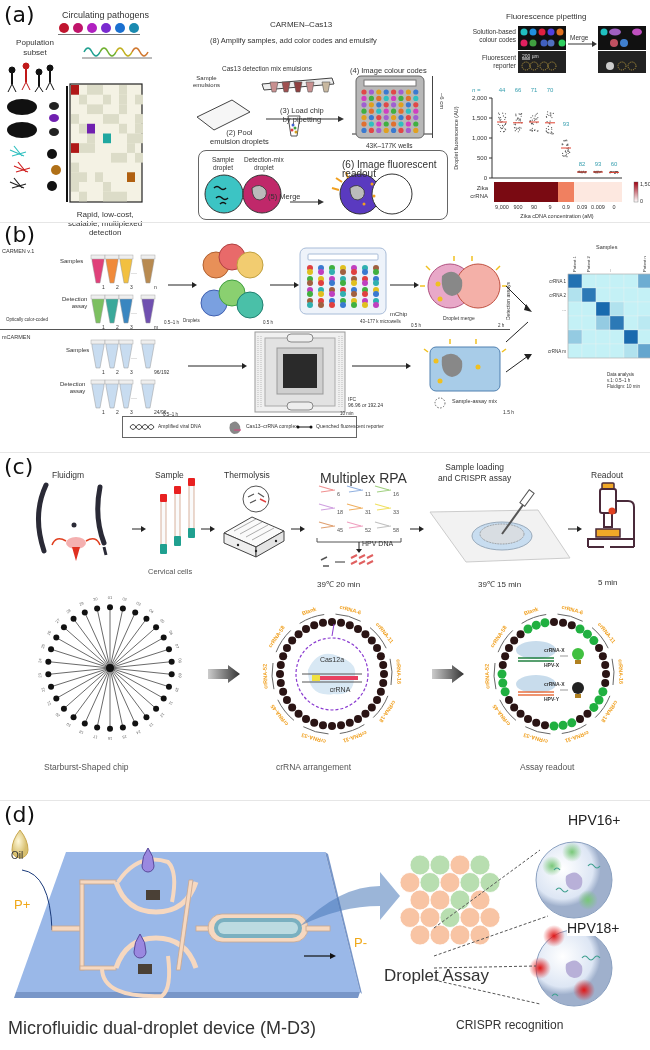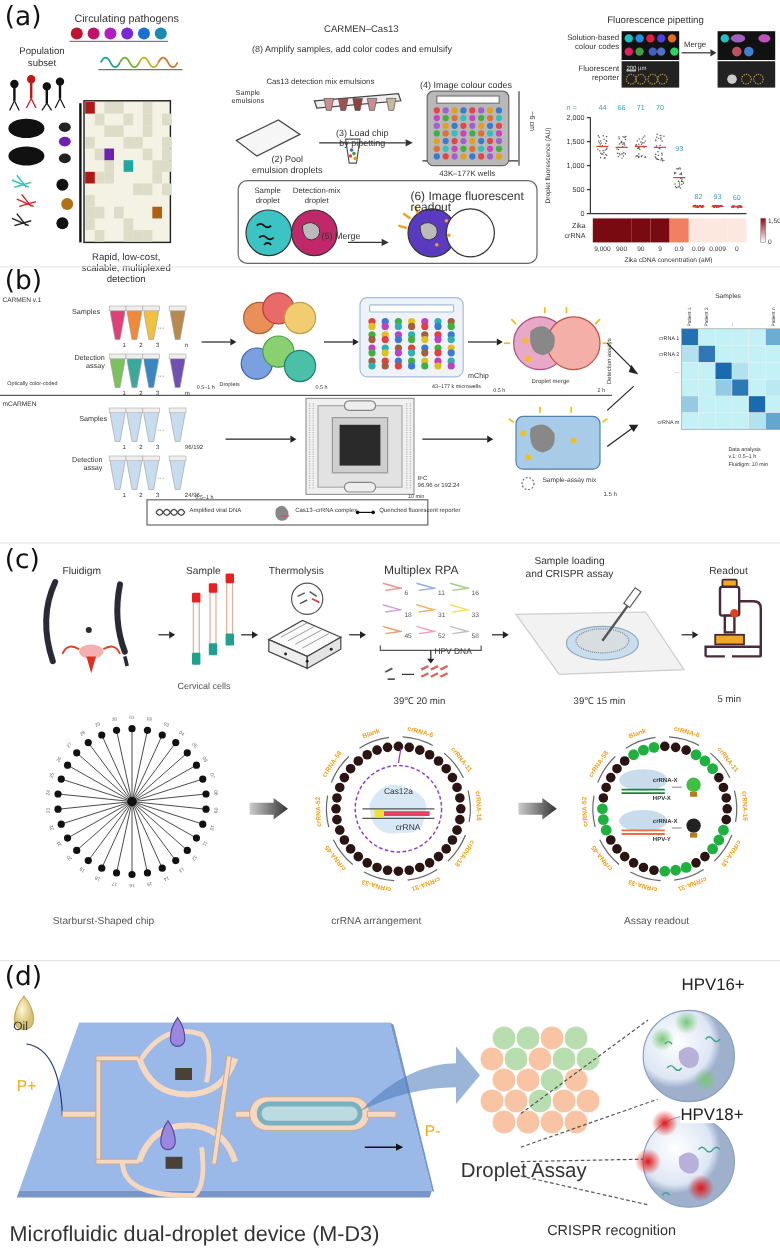--- a/index.html
+++ b/index.html
@@ -931,21 +931,21 @@
   </svg>
 <div class="t" style="left:316px;top:423px;font-size:5px;">Quenched fluorescent reporter</div>
 
 <div class="sep" style="top:452px;"></div>
 
 <div class="panel-label" style="left:4px;top:454px;">(c)</div>
 
 <div class="t bold" style="left:52px;top:470px;font-size:8.5px;color:#333;">Fluidigm</div>
 <div class="t bold" style="left:155px;top:470px;font-size:8.5px;color:#333;">Sample</div>
 <div class="t bold" style="left:224px;top:470px;font-size:8.5px;color:#333;">Thermolysis</div>
-<div class="t bold" style="left:320px;top:470px;font-size:10px;color:#333;">Multiplex RPA</div>
+<div class="t bold" style="left:320px;top:470px;font-size:14px;color:#333;">Multiplex RPA</div>
 <div class="t bold" style="left:438px;top:462px;font-size:8.5px;color:#333;text-align:center;line-height:11px;">
   <div>Sample loading</div>
   <div>and CRISPR assay</div>
 </div>
 <div class="t bold" style="left:591px;top:470px;font-size:8.5px;color:#333;">Readout</div>
 
 <svg width="80" height="80" style="left:36px;top:485px;">
   <path d="M10 0 q-14 30 -2 66" stroke="#2a2a36" stroke-width="5" fill="none" stroke-linecap="round"></path>
   <path d="M64 2 q-6 30 4 56" stroke="#2a2a36" stroke-width="5" fill="none" stroke-linecap="round"></path>
   <circle cx="38" cy="40" r="2.5" fill="#2a2a36"></circle>
@@ -1026,21 +1026,21 @@
     <path d="M36 78 l6 -3" stroke="#e06060" stroke-width="2"></path>
     <path d="M44 78 l6 -3" stroke="#e06060" stroke-width="2"></path>
     <path d="M52 78 l6 -3" stroke="#e06060" stroke-width="2"></path>
     <path d="M36 84 l6 -3" stroke="#e06060" stroke-width="2"></path>
     <path d="M44 84 l6 -3" stroke="#e06060" stroke-width="2"></path>
     <path d="M52 84 l6 -3" stroke="#e06060" stroke-width="2"></path>
     <path d="M6 80 l6 -3 M8 86 l6 0" stroke="#555" stroke-width="1.5"></path>
     <line x1="20" y1="82" x2="30" y2="82" stroke="#333"></line>
   </svg>
 <div class="t" style="left:362px;top:540px;font-size:7px;color:#333;">HPV DNA</div>
-<div class="t bold" style="left:328px;top:578px;font-size:8px;color:#333;">39℃  20 min</div>
+<div class="t bold" style="left:317px;top:578px;font-size:8px;color:#333;">39℃  20 min</div>
 
 <svg width="14" height="8" style="left:410px;top:525px;">
     <line x1="0" y1="4" x2="9" y2="4" stroke="#222"></line>
     <polygon points="9,1 14,4 9,7" fill="#222"></polygon>
   </svg>
 
 <svg width="140" height="80" style="left:430px;top:490px;">
   <polygon points="0,22 108,20 140,68 36,72" fill="#f2f2f2" stroke="#ccc"></polygon>
   <ellipse cx="72" cy="46" rx="30" ry="14" fill="#c8ddf0" stroke="#9ab"></ellipse>
   <ellipse cx="72" cy="44" rx="22" ry="10" fill="#d8dde2" stroke="#888" stroke-dasharray="0.8,0.8"></ellipse>

